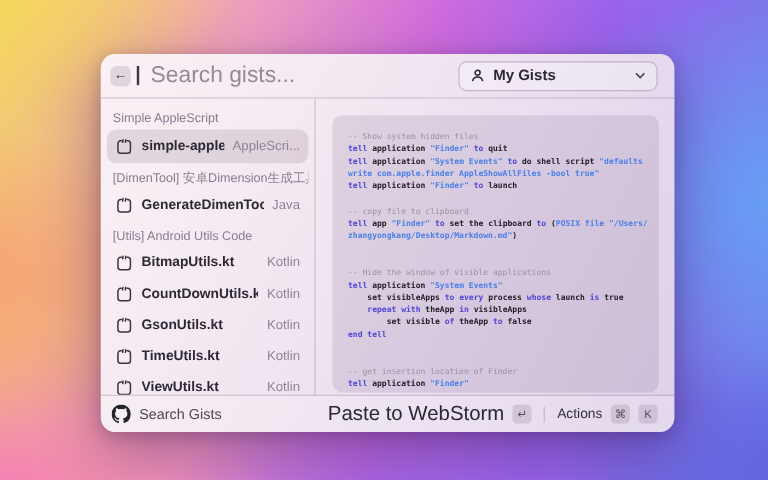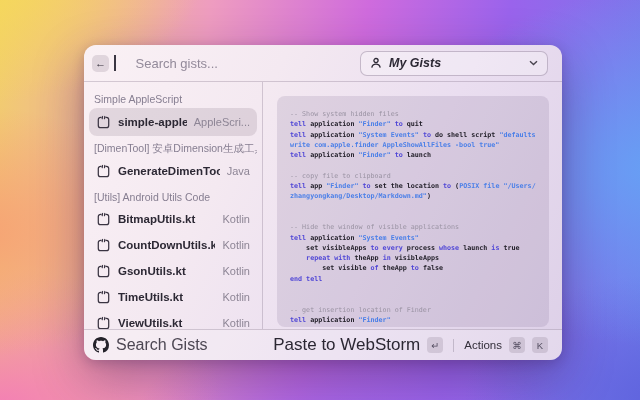--- a/index.html
+++ b/index.html
@@ -24,26 +24,26 @@
     display: flex; flex-direction: column; overflow: hidden;
   }
   
   .hdr { height: 37px; flex: 0 0 37px; display: flex; align-items: center; padding: 0 14px 0 8px;
          border-bottom: 1px solid rgba(116,98,122,.28); }
   .back-btn { width: 17px; height: 17px; border-radius: 5px; background: rgba(96,76,100,.16);
               display: flex; align-items: center; justify-content: center;
               font-size: 11px; color: #2f2b36; flex: 0 0 auto; }
   .caret { width: 1.5px; height: 16px; background: #3a3642; margin-left: 5px; flex: 0 0 auto; }
   .search-input { flex: 1 1 auto; border: none; outline: none; background: transparent;
-                  font-family: "Liberation Sans", sans-serif; font-size: 13px; color: #2c2834;
-                  padding-left: 20px; min-width: 0; }
+                  font-family: "Liberation Sans", sans-serif; font-size: 19px; color: #2c2834;
+                  padding-left: 10px; min-width: 0; }
   .search-input::placeholder { color: #938a9a; }
-  .scope-dd { flex: 0 0 auto; width: 188px; height: 25px; border: 1px solid rgba(110,90,120,.35);
+  .scope-dd { flex: 0 0 auto; width: 166px; height: 25px; border: 1px solid rgba(110,90,120,.35);
               border-radius: 7px; background: rgba(255,255,255,.28);
-              display: flex; align-items: center; padding: 0 9px; gap: 7px; font-style: italic; }
+              display: flex; align-items: center; padding: 0 9px; gap: 7px; }
   .scope-dd .lbl { font-size: 12.5px; font-weight: 700; color: #2c2834; flex: 1; }
   
   .bdy { flex: 1 1 auto; display: flex; min-height: 0; }
   .list { width: 179px; flex: 0 0 179px; border-right: 1px solid rgba(116,98,122,.28);
           padding: 4px 5px 0 5px; overflow: hidden; }
   .section-label { height: 19px; margin-top: 3px; display: flex; align-items: center;
                    padding: 0 5px; font-size: 10.5px; color: #867e91; white-space: nowrap; overflow: hidden; }
   .row { height: 26px; border-radius: 8px; display: flex; align-items: center; gap: 7px;
          padding: 0 7px; }
   .row.selected { background: rgba(112,92,114,.17); height: 28px; }
@@ -59,21 +59,21 @@
   .code-line { font-family: "DejaVu Sans Mono", monospace; font-size: 6.7px; line-height: 10.3px;
                white-space: pre; font-weight: 700; color: #23202a; }
   .tok-c { color: #9a93a3; font-weight: 400; }
   .tok-k { color: #4f46d6; }
   .tok-s { color: #4a7fe8; }
   .tok-p { color: #23202a; }
   
   .ftr { height: 31px; flex: 0 0 31px; border-top: 1px solid rgba(116,98,122,.28);
          display: flex; align-items: center; padding: 0 14px 0 9px; gap: 7px;
          background: rgba(255,255,255,.18); }
-  .ftr .app-label { font-size: 16px; color: #4d4753; text-align: right; }
+  .ftr .app-label { font-size: 12px; color: #4d4753; text-align: right; }
   .spacer { flex: 1 1 auto; }
   .primary-label { font-size: 17px; font-weight: 400; color: #2b2733; padding-left: 15px; }
   .keycap { background: rgba(116,98,122,.20); border-radius: 4px; color: #534d60;
             font-size: 9.5px; display: flex; align-items: center; justify-content: center;
             height: 16px; min-width: 16px; padding: 0 3px; }
   .vsep { width: 1px; height: 13px; background: rgba(80,70,90,.25); margin: 0 3px; }
   .actions-label { font-size: 11.5px; color: #332f3a; }
   svg { display: block; }
 </style>
 </head>
@@ -188,21 +188,21 @@
       </div>
     <div class="detail">
       <div class="code-block" id="code-block">
           <div class="code-line"><span class="tok-c">-- Show system hidden files</span></div>
           <div class="code-line"><span class="tok-k">tell</span><span class="tok-p"> application </span><span class="tok-s">"Finder"</span><span class="tok-k"> to </span><span class="tok-p">quit</span></div>
           <div class="code-line"><span class="tok-k">tell</span><span class="tok-p"> application </span><span class="tok-s">"System Events"</span><span class="tok-k"> to </span><span class="tok-p">do shell script </span><span class="tok-s">"defaults</span></div>
           <div class="code-line"><span class="tok-s">write com.apple.finder AppleShowAllFiles -bool true"</span></div>
           <div class="code-line"><span class="tok-k">tell</span><span class="tok-p"> application </span><span class="tok-s">"Finder"</span><span class="tok-k"> to </span><span class="tok-p">launch</span></div>
           <div class="code-line">&nbsp;</div>
           <div class="code-line"><span class="tok-c">-- copy file to clipboard</span></div>
-          <div class="code-line"><span class="tok-k">tell</span><span class="tok-p"> app </span><span class="tok-s">"Finder"</span><span class="tok-k"> to </span><span class="tok-p">set the location </span><span class="tok-k">to</span><span class="tok-p"> (</span><span class="tok-s">POSIX file "/Users/</span></div>
+          <div class="code-line"><span class="tok-k">tell</span><span class="tok-p"> app </span><span class="tok-s">"Finder"</span><span class="tok-k"> to </span><span class="tok-p">set the clipboard </span><span class="tok-k">to</span><span class="tok-p"> (</span><span class="tok-s">POSIX file "/Users/</span></div>
           <div class="code-line"><span class="tok-s">zhangyongkang/Desktop/Markdown.md"</span><span class="tok-p">)</span></div>
           <div class="code-line">&nbsp;</div>
           <div class="code-line">&nbsp;</div>
           <div class="code-line"><span class="tok-c">-- Hide the window of visible applications</span></div>
           <div class="code-line"><span class="tok-k">tell</span><span class="tok-p"> application </span><span class="tok-s">"System Events"</span></div>
           <div class="code-line"><span class="tok-p">    set visibleApps </span><span class="tok-k">to every</span><span class="tok-p"> process </span><span class="tok-k">whose</span><span class="tok-p"> launch </span><span class="tok-k">is</span><span class="tok-p"> true</span></div>
           <div class="code-line"><span class="tok-p">    </span><span class="tok-k">repeat with</span><span class="tok-p"> theApp </span><span class="tok-k">in</span><span class="tok-p"> visibleApps</span></div>
           <div class="code-line"><span class="tok-p">        set visible </span><span class="tok-k">of</span><span class="tok-p"> theApp </span><span class="tok-k">to</span><span class="tok-p"> false</span></div>
           <div class="code-line"><span class="tok-k">end tell</span></div>
           <div class="code-line">&nbsp;</div>

